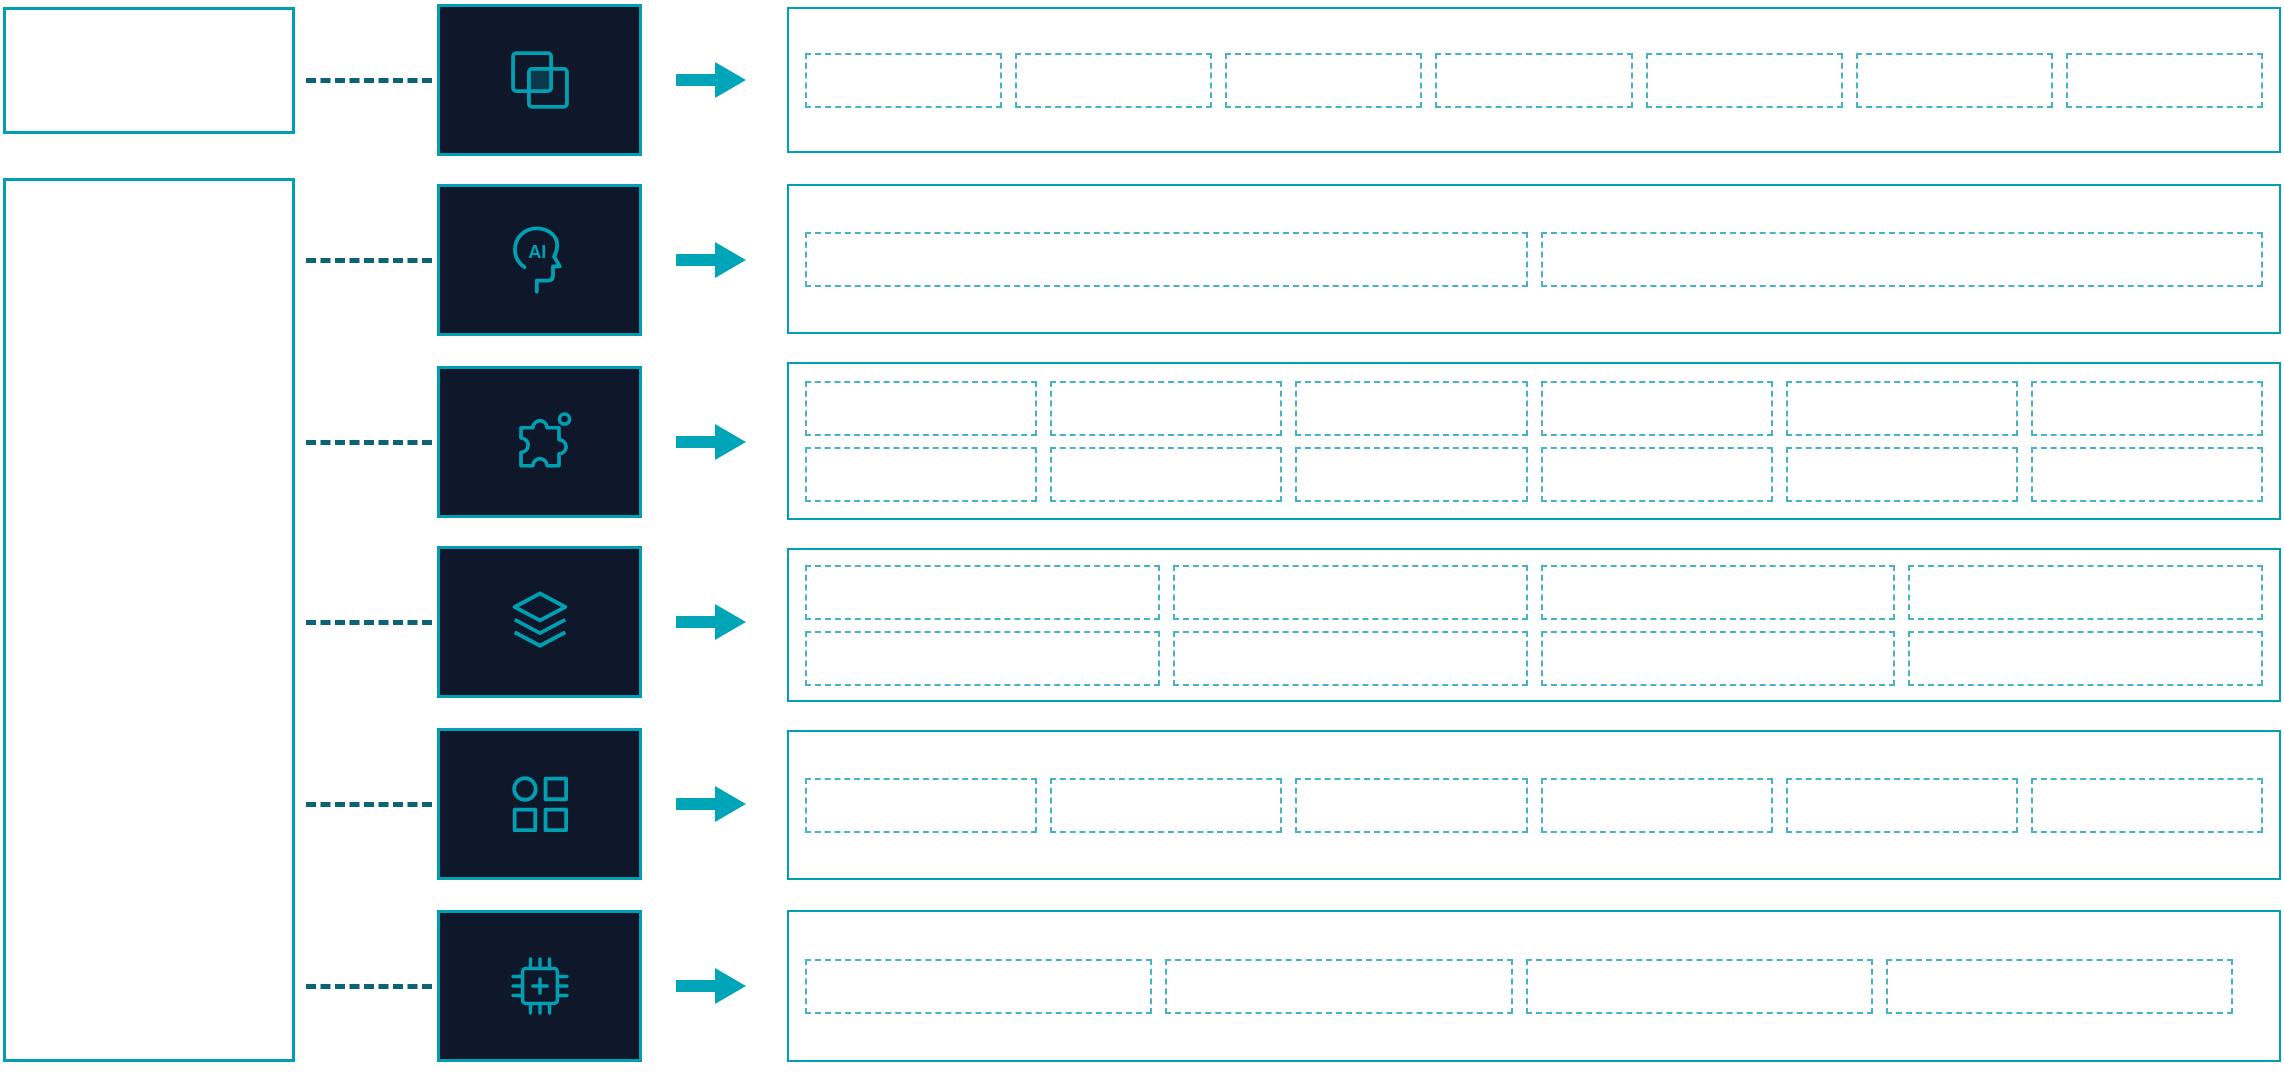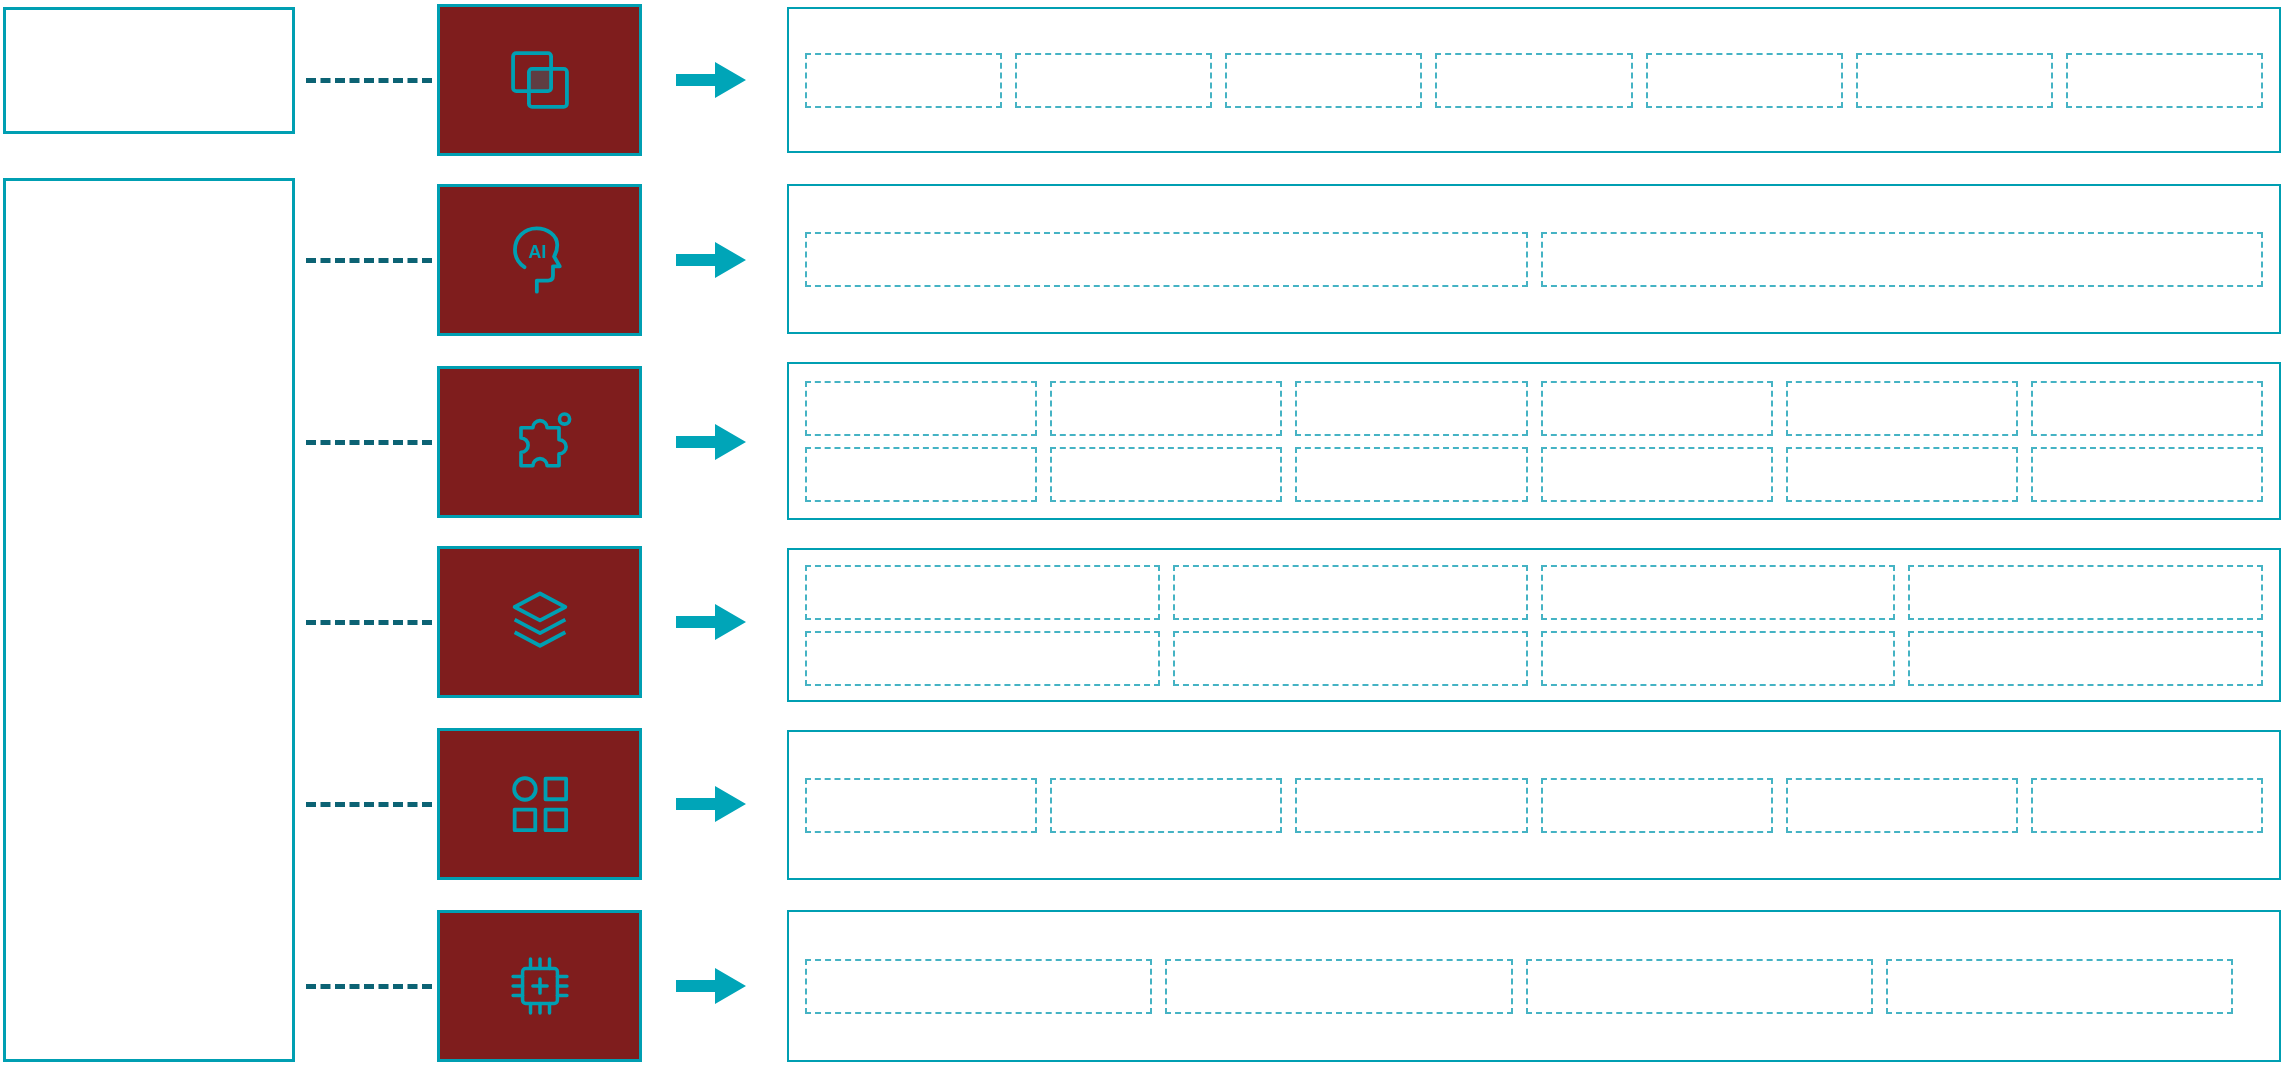--- a/index.html
+++ b/index.html
@@ -17,21 +17,21 @@
   .panel{position:absolute;left:3px;width:292px;border:3px solid var(--primary);background:#fff;}
   .panel.left-top{top:7px;height:127px;}
   .panel.left-tall{top:178px;height:884px;}
 
   
   .connector{position:absolute;left:306px;width:126px;height:0;border-top:5px dashed var(--connector);}
   .c1{top:78px;}.c2{top:258px;}.c3{top:440px;}.c4{top:620px;}.c5{top:802px;}.c6{top:984px;}
 
   
   .icon-box{position:absolute;left:437px;width:205px;height:152px;border:3px solid var(--primary);
-            background:#7f1d1d;display:flex;align-items:center;justify-content:center;}
+            background:#0f172a;display:flex;align-items:center;justify-content:center;}
   .ib1{top:4px;}.ib2{top:184px;}.ib3{top:366px;}.ib4{top:546px;}.ib5{top:728px;}.ib6{top:910px;}
   .icon-box svg{width:76px;height:76px;color:var(--primary);}
 
   
   .arrow{position:absolute;left:676px;width:70px;height:36px;color:var(--arrow);}
   .a1{top:62px;}.a2{top:242px;}.a3{top:424px;}.a4{top:604px;}.a5{top:786px;}.a6{top:968px;}
   .arrow svg{width:100%;height:100%;display:block;}
 
   
   .container{position:absolute;left:787px;width:1494px;border:2px solid var(--primary);

